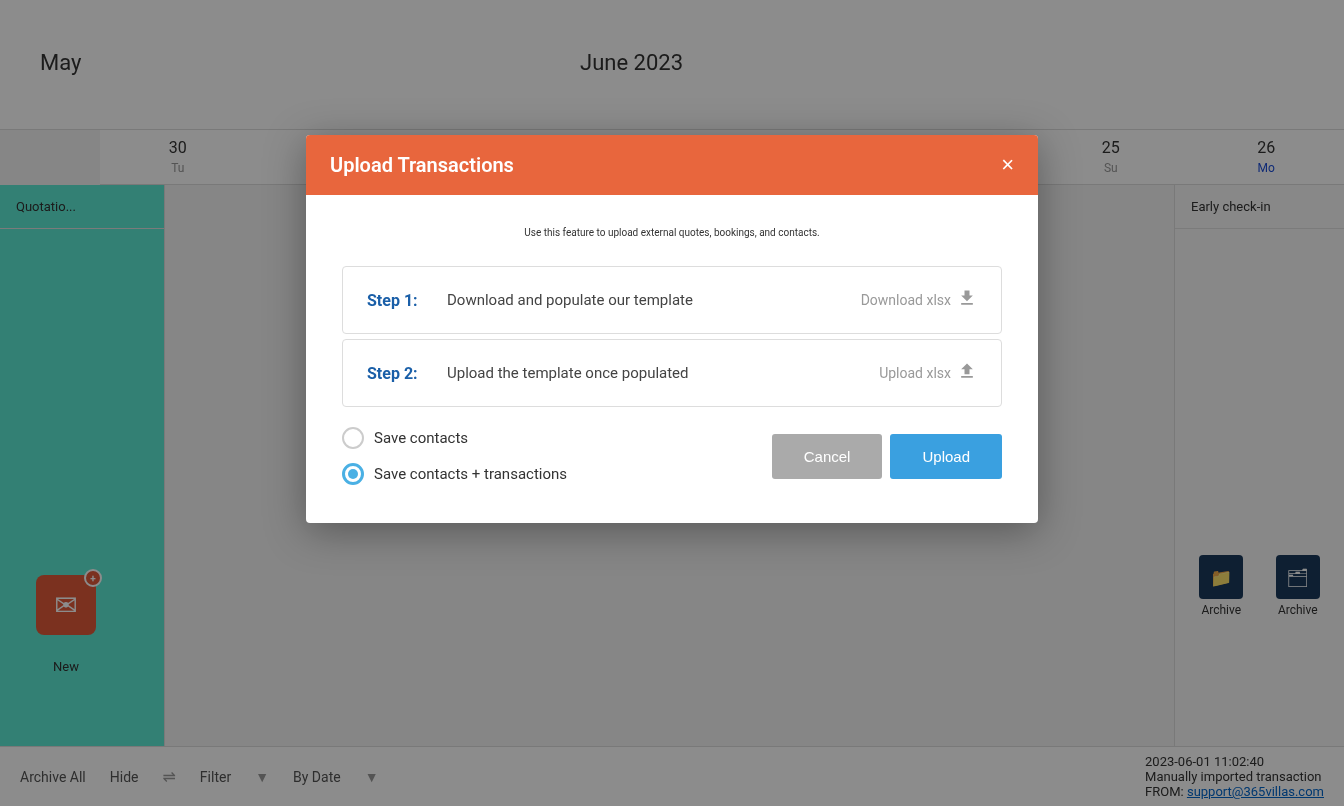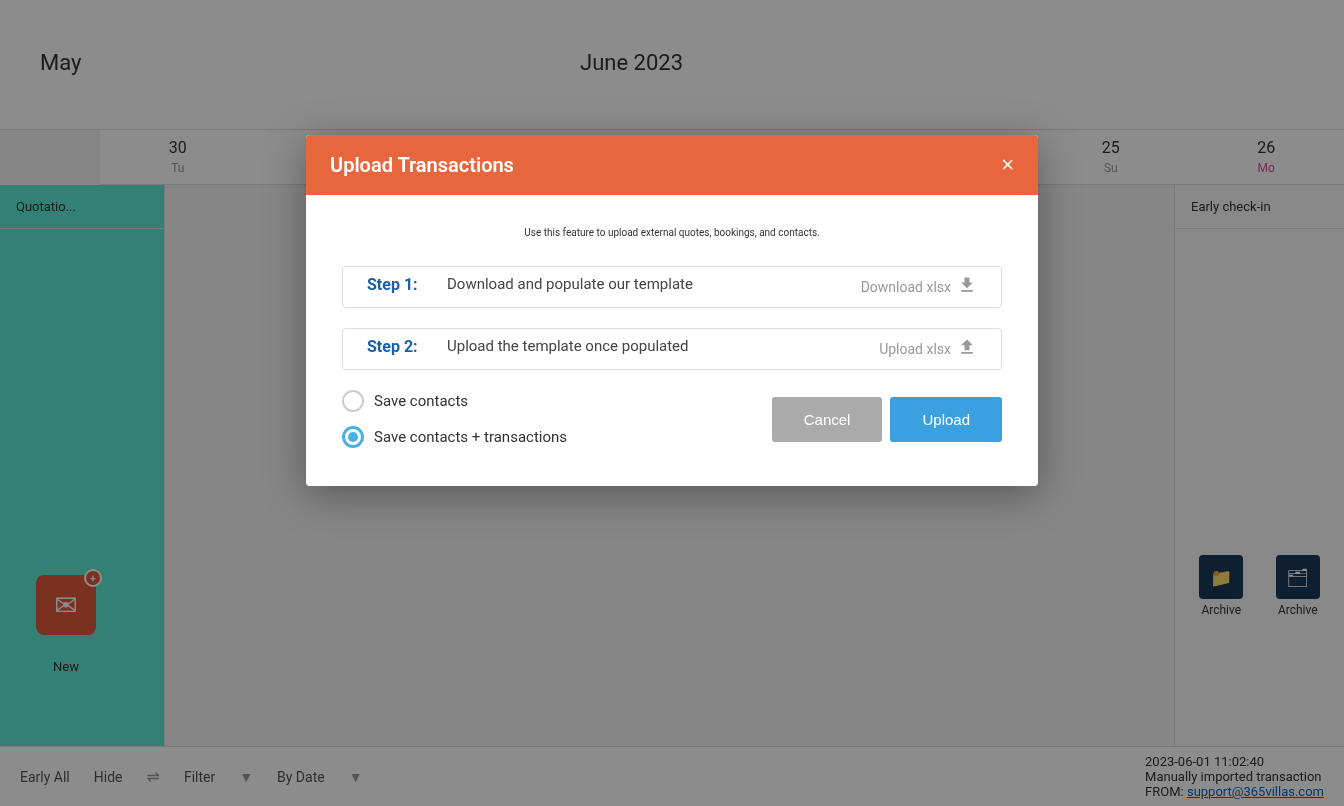--- a/index.html
+++ b/index.html
@@ -72,24 +72,24 @@
     .modal-description {
       text-align: center;
       font-size: 10px;
       color: #333;
       margin-bottom: 28px;
     }
 
     .step-box {
       border: 1px solid #ddd;
       border-radius: 4px;
-      padding: 8px 24px;
-      display: flex;
-      align-items: flex-start;
-      margin-bottom: 20px;
+      padding: 21px 24px;
+      display: flex;
+      align-items: center;
+      margin-bottom: 5px;
     }
 
     .step-label {
       font-size: 16px;
       font-weight: 700;
       color: #1a5fa8;
       min-width: 80px;
     }
 
     .step-text {
@@ -204,21 +204,21 @@
   </div>
 
   <div style="position:absolute;top:130px;left:100px;right:0;height:55px;background:#fff;border-bottom:1px solid #ddd;display:flex;align-items:center;">
     <div style="flex:1;text-align:center;"><span style="font-size:16px;color:#333;">30</span><br><span style="font-size:12px;color:#999;">Tu</span></div>
     <div style="flex:1;text-align:center;"><span style="font-size:16px;color:#333;">31</span><br><span style="font-size:12px;color:#999;">We</span></div>
     <div style="flex:1;text-align:center;"><span style="font-size:16px;color:#333;">1</span><br><span style="font-size:12px;color:#999;">Th</span></div>
     <div style="flex:1;text-align:center;"><span style="font-size:16px;color:#333;">22</span><br><span style="font-size:12px;color:#999;">Th</span></div>
     <div style="flex:1;text-align:center;"><span style="font-size:16px;color:#333;">23</span><br><span style="font-size:12px;color:#999;">Fr</span></div>
     <div style="flex:1;text-align:center;"><span style="font-size:16px;color:#333;">24</span><br><span style="font-size:12px;color:#999;">Sa</span></div>
     <div style="flex:1;text-align:center;"><span style="font-size:16px;color:#333;">25</span><br><span style="font-size:12px;color:#999;">Su</span></div>
-    <div style="flex:1;text-align:center;"><span style="font-size:16px;color:#333;">26</span><br><span style="font-size:12px;color:#ec4899;">Mo</span></div>
+    <div style="flex:1;text-align:center;"><span style="font-size:16px;color:#333;">26</span><br><span style="font-size:12px;color:#1d4ed8;">Mo</span></div>
   </div>
 
   <div style="position:absolute;left:0;top:185px;width:165px;bottom:60px;background:#5eead4;border-right:1px solid #ddd;">
     <div style="padding:14px 16px;border-bottom:1px solid #e0e0e0;font-size:13px;color:#333;">Quotatio...</div>
 
     <div style="padding:20px 16px;text-align:center;position:absolute;top:370px;left:20px;">
       <div style="width:60px;height:60px;background:#e05a3a;border-radius:8px;display:flex;align-items:center;justify-content:center;color:white;font-size:28px;position:relative;">
         ✉
         <span style="position:absolute;top:-6px;right:-6px;background:#e05a3a;border:2px solid white;border-radius:50%;width:18px;height:18px;display:flex;align-items:center;justify-content:center;font-size:10px;color:white;font-weight:bold;">+</span>
       </div>
@@ -235,21 +235,21 @@
         <div style="font-size:12px;color:#333;margin-top:4px;">Archive</div>
       </div>
       <div style="text-align:center;">
         <div style="width:44px;height:44px;background:#1a3a5c;border-radius:4px;display:flex;align-items:center;justify-content:center;color:white;font-size:18px;margin:0 auto;">🗂</div>
         <div style="font-size:12px;color:#333;margin-top:4px;">Archive</div>
       </div>
     </div>
   </div>
 
   <div style="position:absolute;bottom:0;left:0;right:0;height:60px;background:#fff;border-top:1px solid #ddd;display:flex;align-items:center;padding:0 20px;gap:24px;z-index:5;">
-    <span style="font-size:14px;color:#555;">Early All</span>
+    <span style="font-size:14px;color:#555;">Archive All</span>
     <span style="font-size:14px;color:#555;">Hide</span>
     <span style="font-size:16px;color:#999;">⇌</span>
     <span style="font-size:14px;color:#555;">Filter</span>
     <span style="font-size:14px;color:#999;">▼</span>
     <span style="font-size:14px;color:#555;">By Date</span>
     <span style="font-size:14px;color:#999;">▼</span>
     <div style="margin-left:auto;font-size:13px;color:#333;">
       <span>2023-06-01 11:02:40</span>
       <br>
       <span>Manually imported transaction</span>

